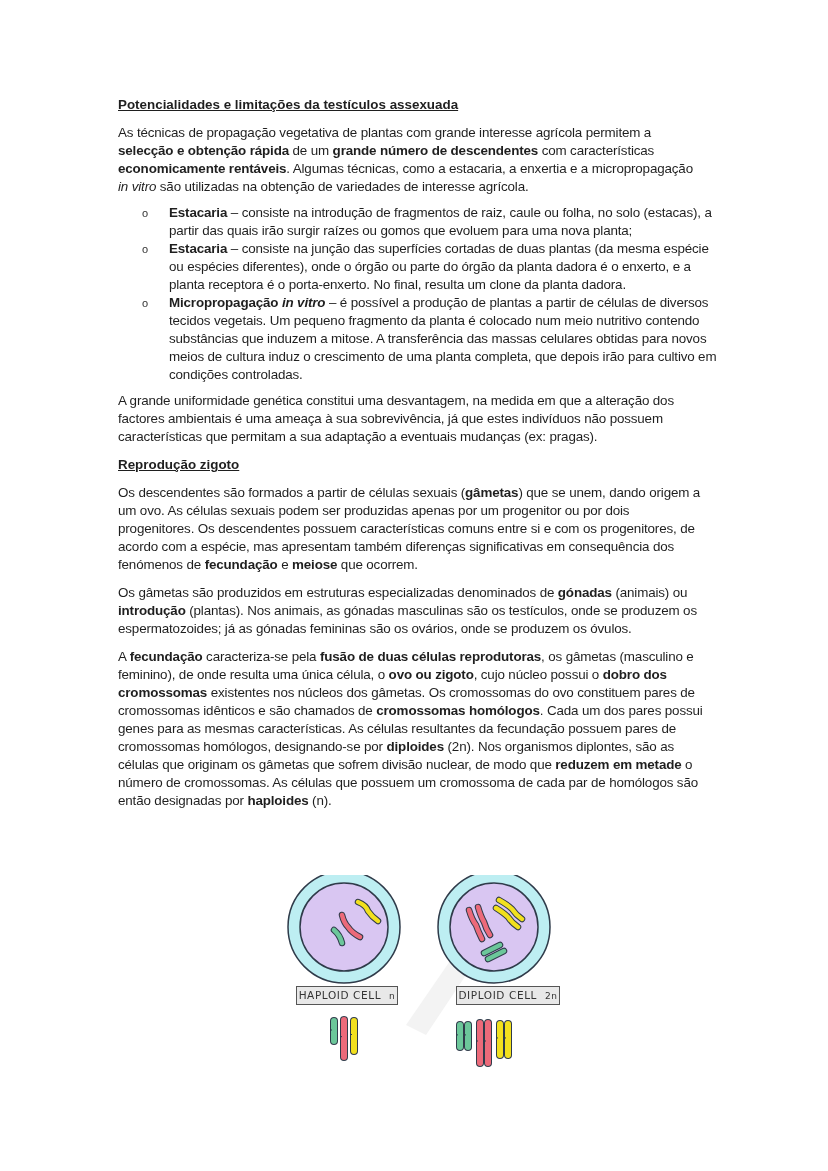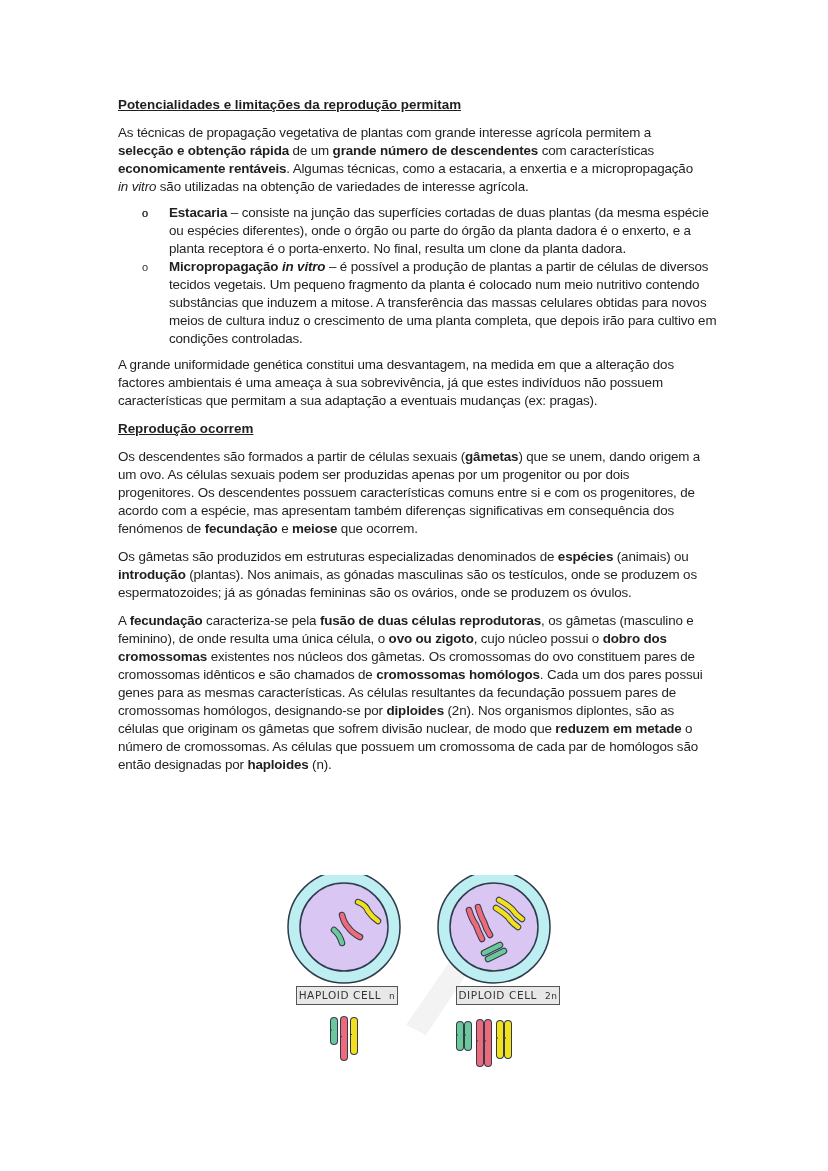--- a/index.html
+++ b/index.html
@@ -75,31 +75,31 @@
     }
     .cell-label .n { font-size: 9px; }
     #haploid-label { left: 10px; top: 111px; width: 100px; }
     #diploid-label { left: 170px; top: 111px; width: 102px; }
     svg { position: absolute; left: 0; top: 0; }
   </style>
 </head>
 <body>
 
 <div class="page">
-  <div class="heading">Potencialidades e limitações da reprodução permitam</div>
+  <div class="heading">Potencialidades e limitações da testículos assexuada</div>
   <p class="para">As técnicas de propagação vegetativa de plantas com grande interesse agrícola permitem a <b>selecção e obtenção rápida</b> de um <b>grande número de descendentes</b> com características <b>economicamente rentáveis</b>. Algumas técnicas, como a estacaria, a enxertia e a micropropagação <i>in vitro</i> são utilizadas na obtenção de variedades de interesse agrícola.</p>
   <ul class="bullets">
-    <li><span class="bullet">o</span></li>
+    <li><span class="bullet">o</span><span><b>Estacaria</b> – consiste na introdução de fragmentos de raiz, caule ou folha, no solo (estacas), a partir das quais irão surgir raízes ou gomos que evoluem para uma nova planta;</span></li>
     <li><span class="bullet">o</span><span><b>Estacaria</b> – consiste na junção das superfícies cortadas de duas plantas (da mesma espécie ou espécies diferentes), onde o órgão ou parte do órgão da planta dadora é o enxerto, e a planta receptora é o porta-enxerto. No final, resulta um clone da planta dadora.</span></li>
     <li><span class="bullet">o</span><span><b>Micropropagação </b><b><i>in vitro</i></b> – é possível a produção de plantas a partir de células de diversos tecidos vegetais. Um pequeno fragmento da planta é colocado num meio nutritivo contendo substâncias que induzem a mitose. A transferência das massas celulares obtidas para novos meios de cultura induz o crescimento de uma planta completa, que depois irão para cultivo em condições controladas.</span></li>
   </ul>
   <p class="para">A grande uniformidade genética constitui uma desvantagem, na medida em que a alteração dos factores ambientais é uma ameaça à sua sobrevivência, já que estes indivíduos não possuem características que permitam a sua adaptação a eventuais mudanças (ex: pragas).</p>
-  <div class="heading" style="margin-top:10px;">Reprodução ocorrem</div>
+  <div class="heading" style="margin-top:10px;">Reprodução zigoto</div>
   <p class="para">Os descendentes são formados a partir de células sexuais (<b>gâmetas</b>) que se unem, dando origem a um ovo. As células sexuais podem ser produzidas apenas por um progenitor ou por dois progenitores. Os descendentes possuem características comuns entre si e com os progenitores, de acordo com a espécie, mas apresentam também diferenças significativas em consequência dos fenómenos de <b>fecundação</b> e <b>meiose</b> que ocorrem.</p>
-  <p class="para" style="margin-top:10px;">Os gâmetas são produzidos em estruturas especializadas denominados de <b>espécies</b> (animais) ou <b>introdução</b> (plantas). Nos animais, as gónadas masculinas são os testículos, onde se produzem os espermatozoides; já as gónadas femininas são os ovários, onde se produzem os óvulos.</p>
+  <p class="para" style="margin-top:10px;">Os gâmetas são produzidos em estruturas especializadas denominados de <b>gónadas</b> (animais) ou <b>introdução</b> (plantas). Nos animais, as gónadas masculinas são os testículos, onde se produzem os espermatozoides; já as gónadas femininas são os ovários, onde se produzem os óvulos.</p>
   <p class="para" style="margin-top:10px;">A <b>fecundação</b> caracteriza-se pela <b>fusão de duas células reprodutoras</b>, os gâmetas (masculino e feminino), de onde resulta uma única célula, o <b>ovo ou zigoto</b>, cujo núcleo possui o <b>dobro dos cromossomas</b> existentes nos núcleos dos gâmetas. Os cromossomas do ovo constituem pares de cromossomas idênticos e são chamados de <b>cromossomas homólogos</b>. Cada um dos pares possui genes para as mesmas características. As células resultantes da fecundação possuem pares de cromossomas homólogos, designando-se por <b>diploides</b> (2n). Nos organismos diplontes, são as células que originam os gâmetas que sofrem divisão nuclear, de modo que <b>reduzem em metade</b> o número de cromossomas. As células que possuem um cromossoma de cada par de homólogos são então designadas por <b>haploides</b> (n).</p>
 </div>
 
 <div class="figure">
   <svg id="fig-svg" width="280" height="200">
       <path d="M120 150 L175 70 L190 85 L140 160 Z" fill="#f3f3f3"></path>
       <circle cx="58" cy="52" r="56" fill="#bdeef2" stroke="#2f3b4a" stroke-width="1.5"></circle>
       <circle cx="58" cy="52" r="44" fill="#d9c6f2" stroke="#2f3b4a" stroke-width="1.5"></circle>
       <path d="M72 27 Q80 30 82 36 Q86 42 92 46" fill="none" stroke="#2f3b4a" stroke-width="6.5" stroke-linecap="round" stroke-linejoin="round"></path>
       <path d="M72 27 Q80 30 82 36 Q86 42 92 46" fill="none" stroke="#f2e01e" stroke-width="4.5" stroke-linecap="round" stroke-linejoin="round"></path>

